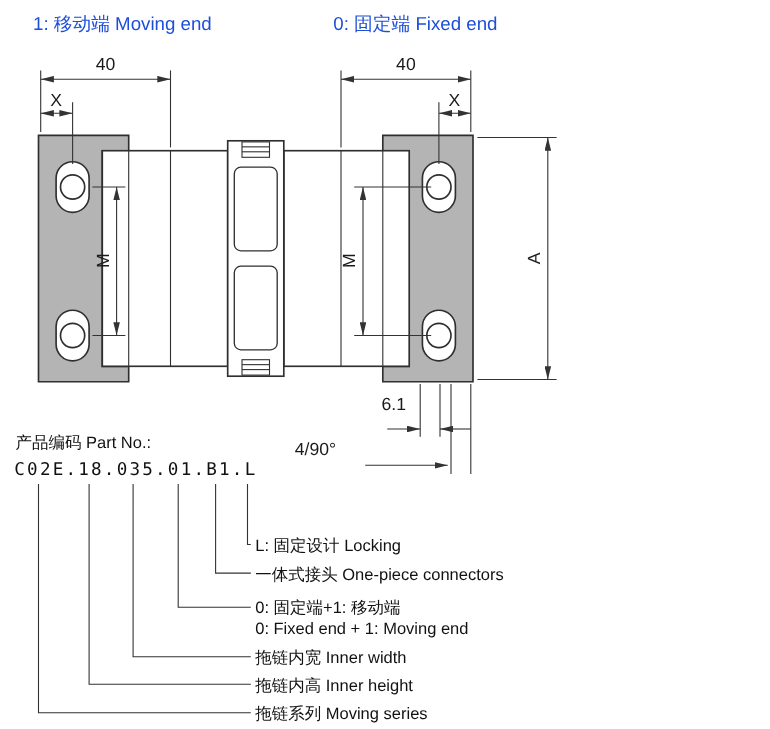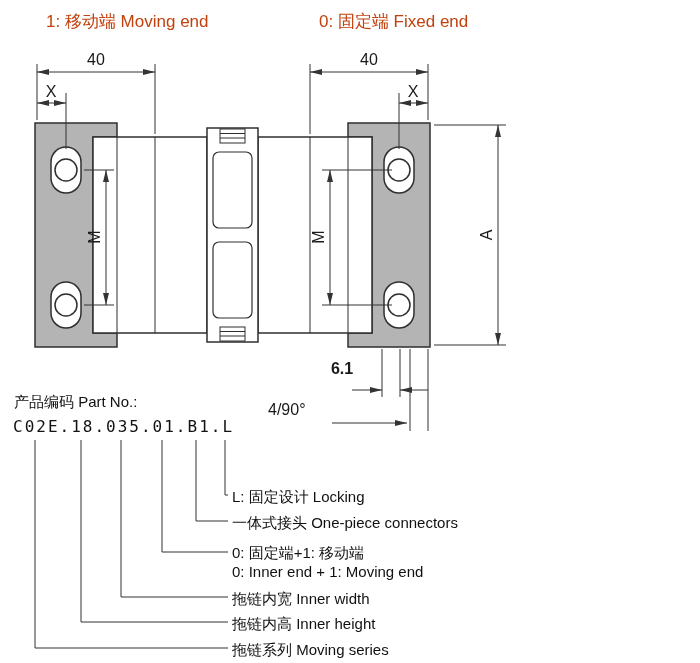--- a/index.html
+++ b/index.html
@@ -3,21 +3,21 @@
 <meta charset="utf-8">
 <style>
   html,body { margin:0; padding:0; background:#ffffff; }
   #page {
     position:relative; width:700px; height:663px;
     background:#ffffff; overflow:hidden;
     font-family:"Liberation Sans", sans-serif; color:#111;
   }
   #drawing { position:absolute; left:0; top:0; }
   .txt { position:absolute; white-space:nowrap; }
-  .hdr { font-size:17px; color:#c2410c;margin-left:16px; }
+  .hdr { font-size:17px; color:#1d4ed8; }
   .dim { font-size:16px; color:#1a1a1a; }
   .dim-c { transform:translateX(-50%); }
   .dim-rot { transform:translate(-50%,-50%) rotate(-90deg); }
   .part-heading { font-size:15px;text-align:right; }
   .part-code { font-family:"DejaVu Sans Mono", monospace; font-size:16px; letter-spacing:2px; }
   .legend { font-size:15px; line-height:19px; }
 </style>
 </head>
 <body>
 
@@ -114,27 +114,27 @@
   <div class="txt hdr" style="left:30px; top:10px;">1: 移动端 Moving end</div>
   <div class="txt hdr" style="left:303px; top:10px;">0: 固定端 Fixed end</div>
 
   <div class="txt dim dim-c" style="left:96px; top:51px;">40</div>
   <div class="txt dim dim-c" style="left:369px; top:51px;">40</div>
   <div class="txt dim dim-c" style="left:51px; top:83px;">X</div>
   <div class="txt dim dim-c" style="left:413px; top:83px;">X</div>
   <div class="txt dim dim-rot" style="left:95px; top:237px;">M</div>
   <div class="txt dim dim-rot" style="left:319px; top:237px;">M</div>
   <div class="txt dim dim-rot" style="left:487px; top:235px;">A</div>
-  <div class="txt dim dim-c" style="left:342px; top:360px;font-weight:bold;">6.1</div>
+  <div class="txt dim dim-c" style="left:358px; top:360px;">6.1</div>
   <div class="txt dim" style="left:268px; top:401px;">4/90°</div>
 
   <div class="txt part-heading" style="left:14px; top:393px;">产品编码 Part No.:</div>
   <div class="txt part-code" style="left:13px; top:417px;">C02E.18.035.01.B1.L</div>
 
   <div class="txt legend" style="left:232px; top:487px;text-align:right;">L: 固定设计 Locking</div>
   <div class="txt legend" style="left:232px; top:513px;">一体式接头 One-piece connectors</div>
   <div class="txt legend" style="left:232px; top:543px;">0: 固定端+1: 移动端</div>
-  <div class="txt legend" style="left:232px; top:562px;">0: Inner end + 1: Moving end</div>
+  <div class="txt legend" style="left:232px; top:562px;">0: Fixed end + 1: Moving end</div>
   <div class="txt legend" style="left:232px; top:589px;">拖链内宽 Inner width</div>
   <div class="txt legend" style="left:232px; top:614px;">拖链内高 Inner height</div>
   <div class="txt legend" style="left:232px; top:640px;">拖链系列 Moving series</div>
 
 </div>
 
 </body></html>

